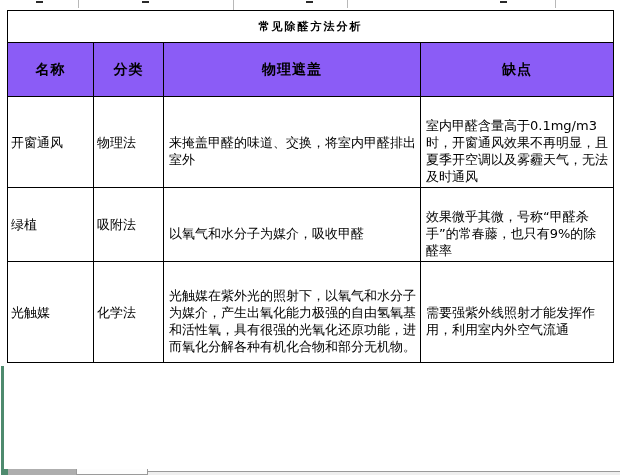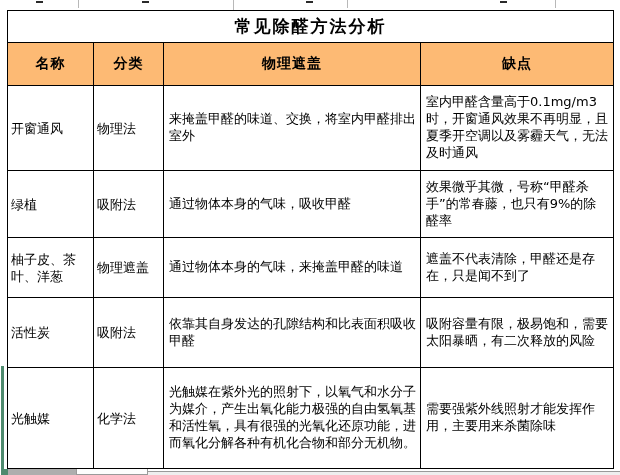--- a/index.html
+++ b/index.html
@@ -15,32 +15,32 @@
   table.main {
     position: absolute; left: 7px; top: 10px;
     border-collapse: collapse; table-layout: fixed;
     width: 606px; background: #fff;
   }
   table.main td, table.main th { border: 1px solid #000; overflow: hidden; }
   col.c1 { width: 86px; } col.c2 { width: 70px; } col.c3 { width: 257px; } col.c4 { width: 193px; }
 
   tr.title-row td {
     height: 32px; text-align: center; vertical-align: middle;
-    font-size: 17px; font-weight: bold; letter-spacing: 2px;
+    font-size: 11px; font-weight: bold; letter-spacing: 2px;
   }
   tr.header-row th {
-    height: 43px; vertical-align: middle;
-    font-size: 14px; font-weight: bold; background: #fdba74; letter-spacing: 1px;
+    height: 54px; vertical-align: middle;
+    font-size: 14px; font-weight: bold; background: #8b5cf6; letter-spacing: 1px;
   }
   tr.data-row td {
     font-size: 13px; line-height: 17px; vertical-align: middle;
     word-break: break-all;
   }
   td.cell-name, td.cell-cat { text-align: left; padding: 2px 3px; }
-  td.cell-principle, td.cell-drawback { text-align: left; padding: 0 4px 2px 5px; }
+  td.cell-principle, td.cell-drawback { text-align: left; padding: 20px 4px 2px 5px; }
   tr.r1 { height: 85px; } tr.r2 { height: 67px; } tr.r3 { height: 60px; }
   tr.r4 { height: 70px; } tr.r5 { height: 101px; }
 
   
   .green-vline { position: absolute; left: 1px; top: 366px; width: 3px; height: 105px; background: #4e8a6e; }
   .green-corner { position: absolute; left: 1px; top: 469px; width: 7px; height: 6px; background: #4e8a6e; }
 
   
   .bottom-gray   { position: absolute; left: 8px;  top: 469px; width: 68px;  height: 6px; background: #aeaeae; }
   .bottom-white  { position: absolute; left: 76px; top: 469px; width: 72px;  height: 6px; background: #fdfdfd; border: 1px solid #9a9a9a; border-top: none; }
@@ -83,43 +83,31 @@
     <tr class="data-row r1">
       <td class="cell-name">开窗通风</td>
       <td class="cell-cat">物理法</td>
       <td class="cell-principle">来掩盖甲醛的味道、交换，将室内甲醛排出室外</td>
       <td class="cell-drawback">室内甲醛含量高于0.1mg/m3时，开窗通风效果不再明显，且夏季开空调以及雾霾天气，无法及时通风</td>
     </tr>
 
     <tr class="data-row r2">
       <td class="cell-name">绿植</td>
       <td class="cell-cat">吸附法</td>
-      <td class="cell-principle">通过物体本身的气味，吸收甲醛</td>
+      <td class="cell-principle">以氧气和水分子为媒介，吸收甲醛</td>
       <td class="cell-drawback">效果微乎其微，号称“甲醛杀手”的常春藤，也只有9%的除醛率</td>
     </tr>
 
-    <tr class="data-row r3">
-      <td class="cell-name">柚子皮、茶叶、洋葱</td>
-      <td class="cell-cat">物理遮盖</td>
-      <td class="cell-principle">通过物体本身的气味，来掩盖甲醛的味道</td>
-      <td class="cell-drawback">遮盖不代表清除，甲醛还是存在，只是闻不到了</td>
-    </tr>
 
-    <tr class="data-row r4">
-      <td class="cell-name">活性炭</td>
-      <td class="cell-cat">吸附法</td>
-      <td class="cell-principle">依靠其自身发达的孔隙结构和比表面积吸收甲醛</td>
-      <td class="cell-drawback">吸附容量有限，极易饱和，需要太阳暴晒，有二次释放的风险</td>
-    </tr>
 
     <tr class="data-row r5">
       <td class="cell-name">光触媒</td>
       <td class="cell-cat">化学法</td>
       <td class="cell-principle">光触媒在紫外光的照射下，以氧气和水分子为媒介，产生出氧化能力极强的自由氢氧基和活性氧，具有很强的光氧化还原功能，进而氧化分解各种有机化合物和部分无机物。</td>
-      <td class="cell-drawback">需要强紫外线照射才能发挥作用，主要用来杀菌除味</td>
+      <td class="cell-drawback">需要强紫外线照射才能发挥作用，利用室内外空气流通</td>
     </tr>
   </tbody>
     </table>
 
   <div class="green-vline"></div>
   <div class="green-corner"></div>
 
   <div class="bottom-gray"></div>
   <div class="bottom-white"></div>
   <div class="bottom-lightbar"></div>

